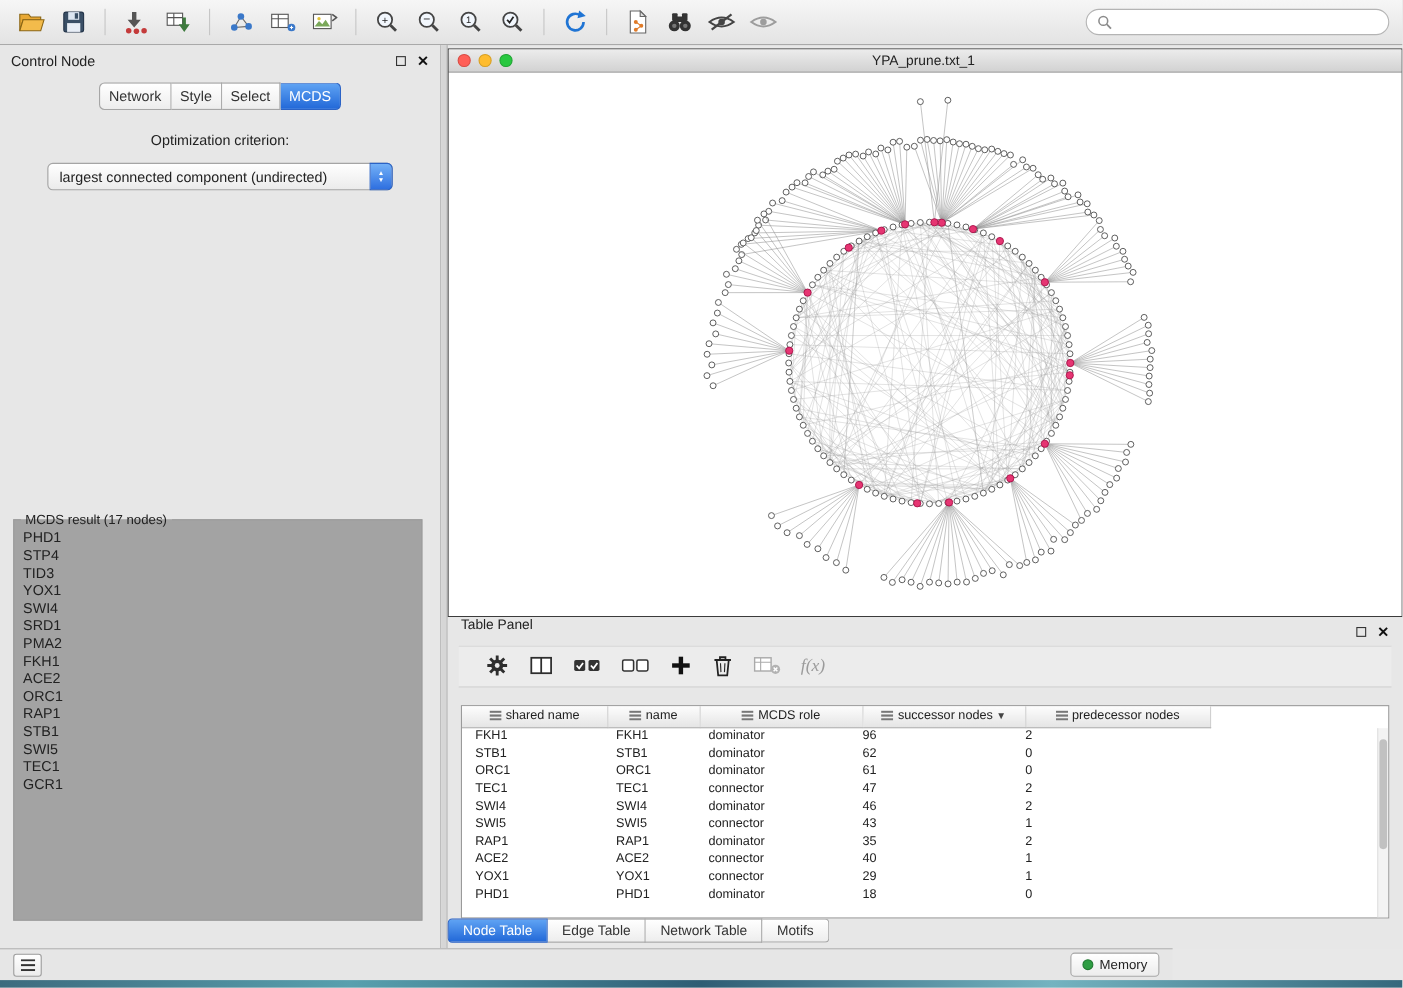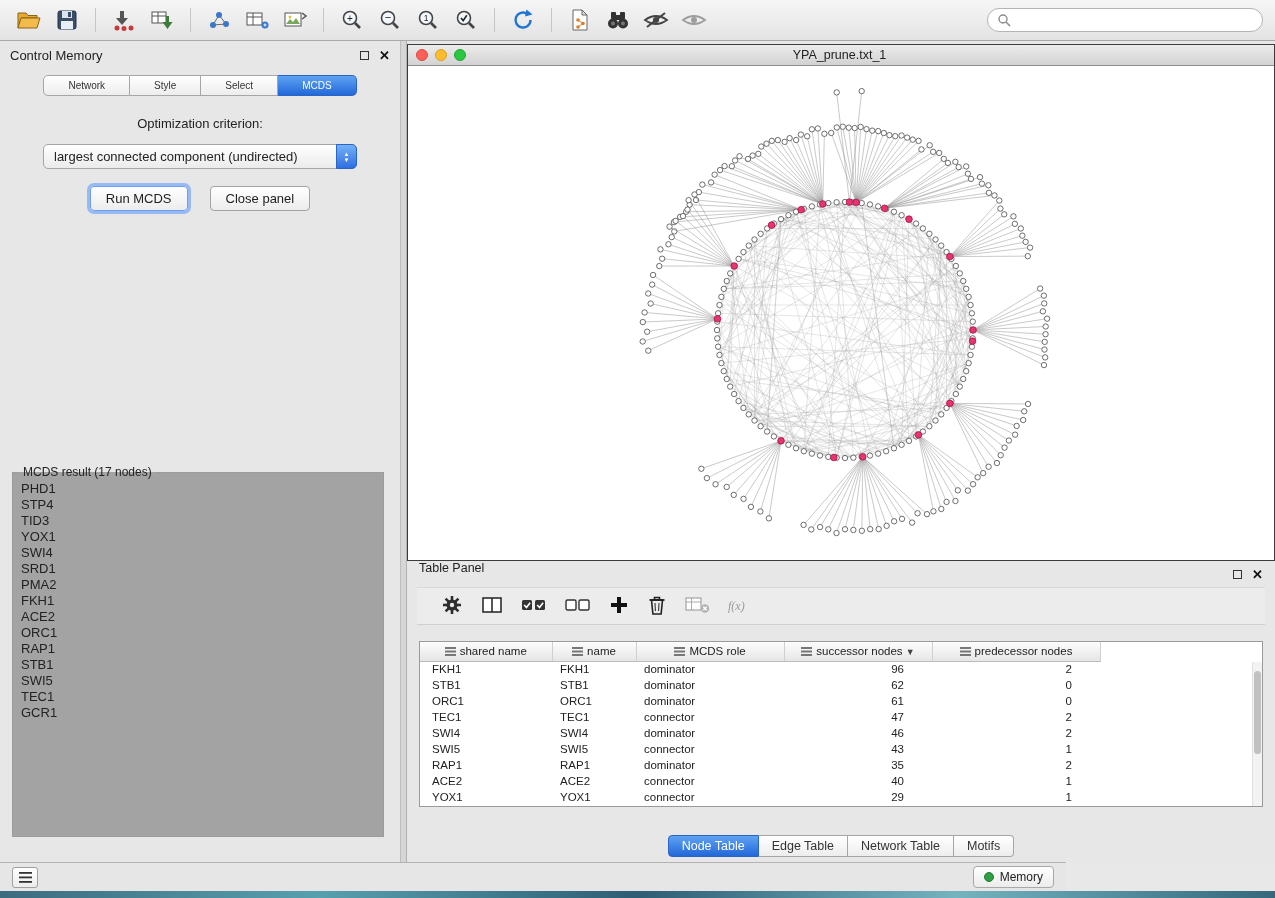--- a/index.html
+++ b/index.html
@@ -13,21 +13,21 @@
   .search{margin-left:auto;width:276px;height:24px;border:1px solid #b4b4b4;border-radius:12px;background:#fff;display:flex;align-items:center;padding:0 9px;gap:6px}
   .search input{border:none;outline:none;flex:1;font-size:12px;background:transparent;font-family:"Liberation Sans",sans-serif}
 
   
   .control-panel{position:absolute;left:0;top:41px;width:401px;height:821px;background:#e7e7e7;border-right:1px solid #bdbdbd}
   .panel-header{height:28px;display:flex;align-items:center;padding:0 10px;font-size:13px}
   .win-btns{margin-left:auto;display:flex;align-items:center;gap:10px}
   .float-btn{width:9px;height:9px;border:1.5px solid #333;display:inline-block}
   .close-btn{font-size:13px;font-weight:bold;color:#111;line-height:1}
   .tabbar{display:flex;justify-content:center;margin-top:6px}
-  .ctab{padding:4px 24px;border:1px solid #a6a6a6;border-left:none;background:linear-gradient(#ffffff,#ededed);font-size:10px;color:#333;cursor:default}
+  .ctab{padding:4px 8px;border:1px solid #a6a6a6;border-left:none;background:linear-gradient(#ffffff,#ededed);font-size:13px;color:#333;cursor:default}
   .ctab:first-child{border-left:1px solid #a6a6a6;border-radius:5px 0 0 5px}
   .ctab:last-child{border-radius:0 5px 5px 0}
   .ctab.active{background:linear-gradient(#5fa3f3,#2268d8);color:#fff;border-color:#2b63c6}
   .mcds-body{text-align:center}
   .opt-label{margin-top:20px;font-size:13px}
   .mac-select{width:314px;height:25px;margin:13px auto 0;background:linear-gradient(#ffffff,#ebebeb);border:1px solid #a5a5a5;border-radius:5px;display:flex;align-items:center;font-size:13px;position:relative;padding-left:10px;text-align:left}
   .mac-select .stepper{position:absolute;right:-1px;top:-1px;width:21px;height:25px;border-radius:0 5px 5px 0;background:linear-gradient(#74b1f7,#2e6fe0);display:flex;flex-direction:column;align-items:center;justify-content:center;color:#fff;font-size:6px;line-height:6px;border:1px solid #2b63c6}
   .btn-row{margin-top:17px;display:flex;justify-content:center;gap:22px}
   .mac-btn{padding:4px 15px;background:linear-gradient(#ffffff,#ececec);border:1px solid #a3a3a3;border-radius:4px;font-size:13px;font-family:"Liberation Sans",sans-serif;color:#222}
   .mac-btn.focused{box-shadow:0 0 0 3px rgba(86,148,255,.55);border-color:#6f9ef0}
@@ -46,33 +46,33 @@
   .tl.red{background:#ff5f57;border:1px solid #d94c44}
   .tl.yellow{background:#febc2e;border:1px solid #d8a023}
   .tl.green{background:#28c840;border:1px solid #1fa532}
   .net-title{position:absolute;left:0;right:3px;text-align:center;font-size:12.5px;color:#222}
   .net-canvas{width:100%;height:494px;background:#fff}
 
   
   .table-panel{position:absolute;left:407px;top:561px;width:868px;height:301px;background:#e7e7e7}
   .tp-header{height:26px;display:flex;padding:0 12px;font-size:12.5px}
   .tp-toolbar{height:38px;display:flex;align-items:center;gap:18px;padding:0 24px;background:#ececec;border-top:1px solid #d8d8d8;border-bottom:1px solid #d0d0d0;margin:0 10px}
-  .fx{font-family:"Liberation Serif",serif;font-style:italic;font-size:12px;color:#9b9b9b}
-  .table-wrap{position:absolute;left:12px;right:12px;top:80px;height:166px;background:#fff;border:1px solid #9a9a9a;overflow:hidden}
+  .fx{font-family:"Liberation Serif",serif;font-style:italic;font-size:16px;color:#9b9b9b}
+  .table-wrap{position:absolute;left:12px;right:12px;top:80px;height:194px;background:#fff;border:1px solid #9a9a9a;overflow:hidden}
   table{border-collapse:collapse;table-layout:fixed;width:680px;font-size:11.5px}
   thead th{height:19px;background:linear-gradient(#fdfdfd,#e5e5e5);border-bottom:1px solid #bcbcbc;border-right:1px solid #d0d0d0;font-weight:normal;font-size:11.5px;text-align:center;white-space:nowrap;overflow:hidden}
   thead th .hicon{vertical-align:-1px;margin-right:4px}
   tbody td{height:16px;white-space:nowrap;overflow:hidden}
   td.c0{padding-left:12px}
   td.c1{padding-left:8px}
   td.c2{padding-left:8px}
-  td.c3,td.c4{text-align:right;padding-right:28px}
+  td.c3,td.c4{padding-right:28px}
   .t-scrollbar{position:absolute;right:0;top:20px;bottom:0;width:10px;background:#f3f3f3;border-left:1px solid #e0e0e0}
   .t-thumb{position:absolute;left:1px;right:1px;top:6%;height:58%;background:#c1c1c1;border-radius:4px}
-  .table-tabs{position:absolute;left:0;right:0;top:274px;display:flex;justify-content:center}
+  .table-tabs{position:absolute;left:0;right:0;top:274px;display:flex;justify-content:flex-start}
   .ttab{padding:3px 13px;border:1px solid #a6a6a6;border-left:none;background:linear-gradient(#ffffff,#ededed);font-size:12.5px;color:#333}
   .ttab:first-child{border-left:1px solid #a6a6a6;border-radius:4px 0 0 4px}
   .ttab:last-child{border-radius:0 4px 4px 0}
   .ttab.active{background:linear-gradient(#5fa3f3,#2268d8);color:#fff;border-color:#2b63c6}
 
   
   .statusbar{position:absolute;left:0;top:862px;width:1066px;height:29px;background:#e6e6e6;border-top:1px solid #b3b3b3;display:flex;align-items:center;padding:0 12px}
   .menu-btn{width:26px;height:21px;border:1px solid #9f9f9f;border-radius:3px;background:linear-gradient(#fff,#ececec);display:flex;align-items:center;justify-content:center}
   .memory-btn{margin-left:auto;height:22px;border:1px solid #a8a8a8;border-radius:4px;background:linear-gradient(#ffffff,#ececec);display:flex;align-items:center;gap:6px;padding:0 10px;font-size:12px}
   .mem-dot{width:10px;height:10px;border-radius:50%;background:#2f9e44;border:1px solid #237a33}
@@ -217,44 +217,40 @@
     <svg width="14" height="14" viewBox="0 0 14 14">
         <circle cx="6" cy="6" r="4" fill="none" stroke="#8b8b8b" stroke-width="1.4"></circle>
         <line x1="9" y1="9" x2="13" y2="13" stroke="#8b8b8b" stroke-width="1.6"></line>
       </svg>
     <input type="text" placeholder="" style="">
   </div>
 </div>
 
 <div class="control-panel">
   <div class="panel-header">
-    <span>Control Memory</span>
+    <span>Control Node</span>
     <span class="win-btns">
       <span class="float-btn"></span>
       <span class="close-btn">✕</span>
     </span>
   </div>
   <div class="tabbar" id="control-tabs">
       <div class="ctab">Network</div>
       <div class="ctab">Style</div>
       <div class="ctab">Select</div>
       <div class="ctab active">MCDS</div>
     </div>
   <div class="mcds-body">
     <div class="opt-label">Optimization criterion:</div>
     <div class="mac-select">
       <span>largest connected component (undirected)</span>
       <span class="stepper">
           <span>▲</span>
           <span>▼</span>
         </span>
-    </div>
-    <div class="btn-row">
-      <button class="mac-btn focused">Run MCDS</button>
-      <button class="mac-btn">Close panel</button>
     </div>
   </div>
   <fieldset class="result-box">
     <legend>MCDS result (17 nodes)</legend>
     <div class="result-list" id="mcds-list">
         <div class="mcds-item">PHD1</div>
         <div class="mcds-item">STP4</div>
         <div class="mcds-item">TID3</div>
         <div class="mcds-item">YOX1</div>
         <div class="mcds-item">SWI4</div>

